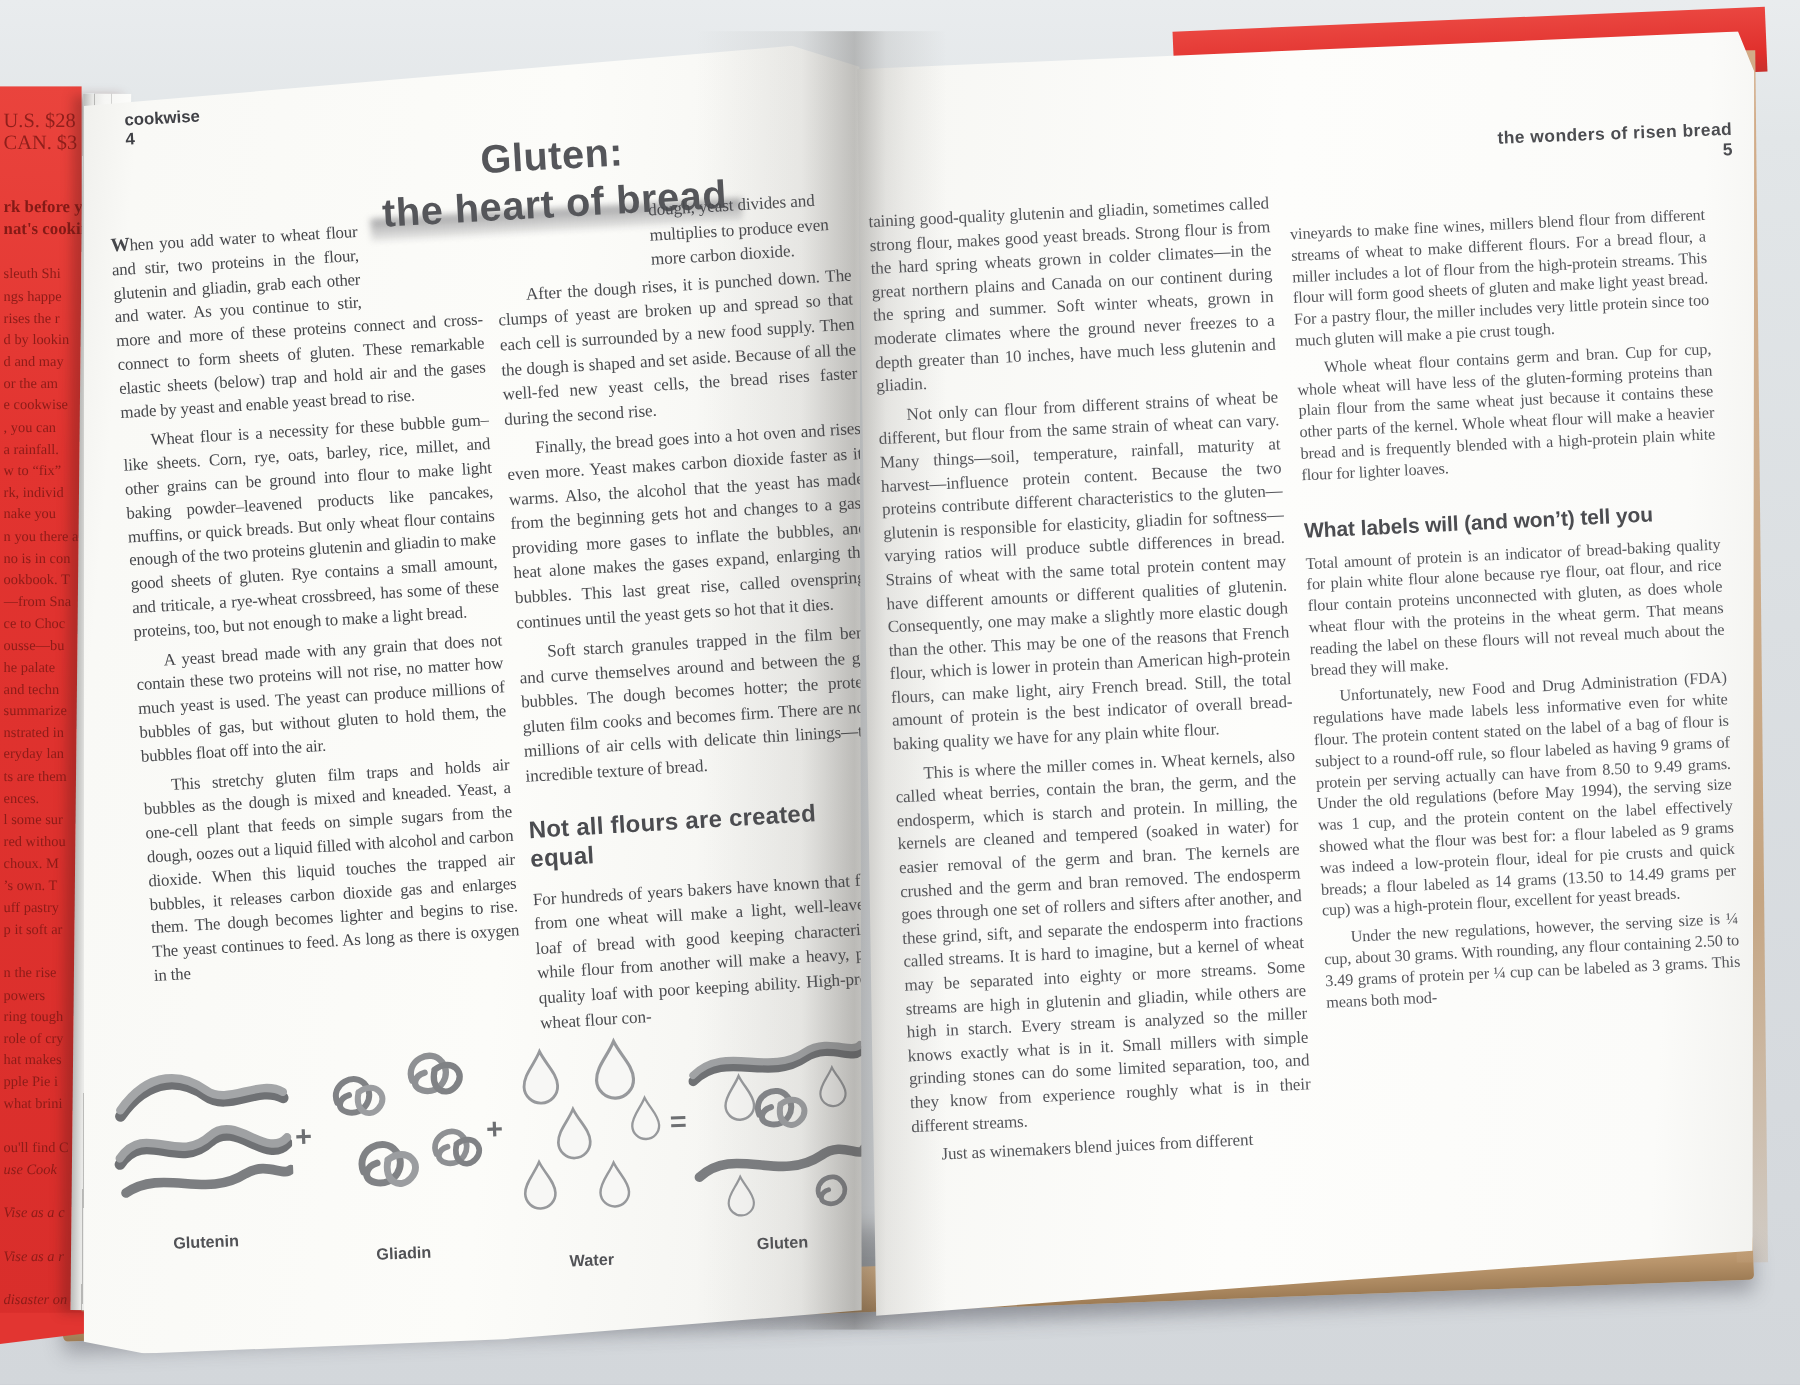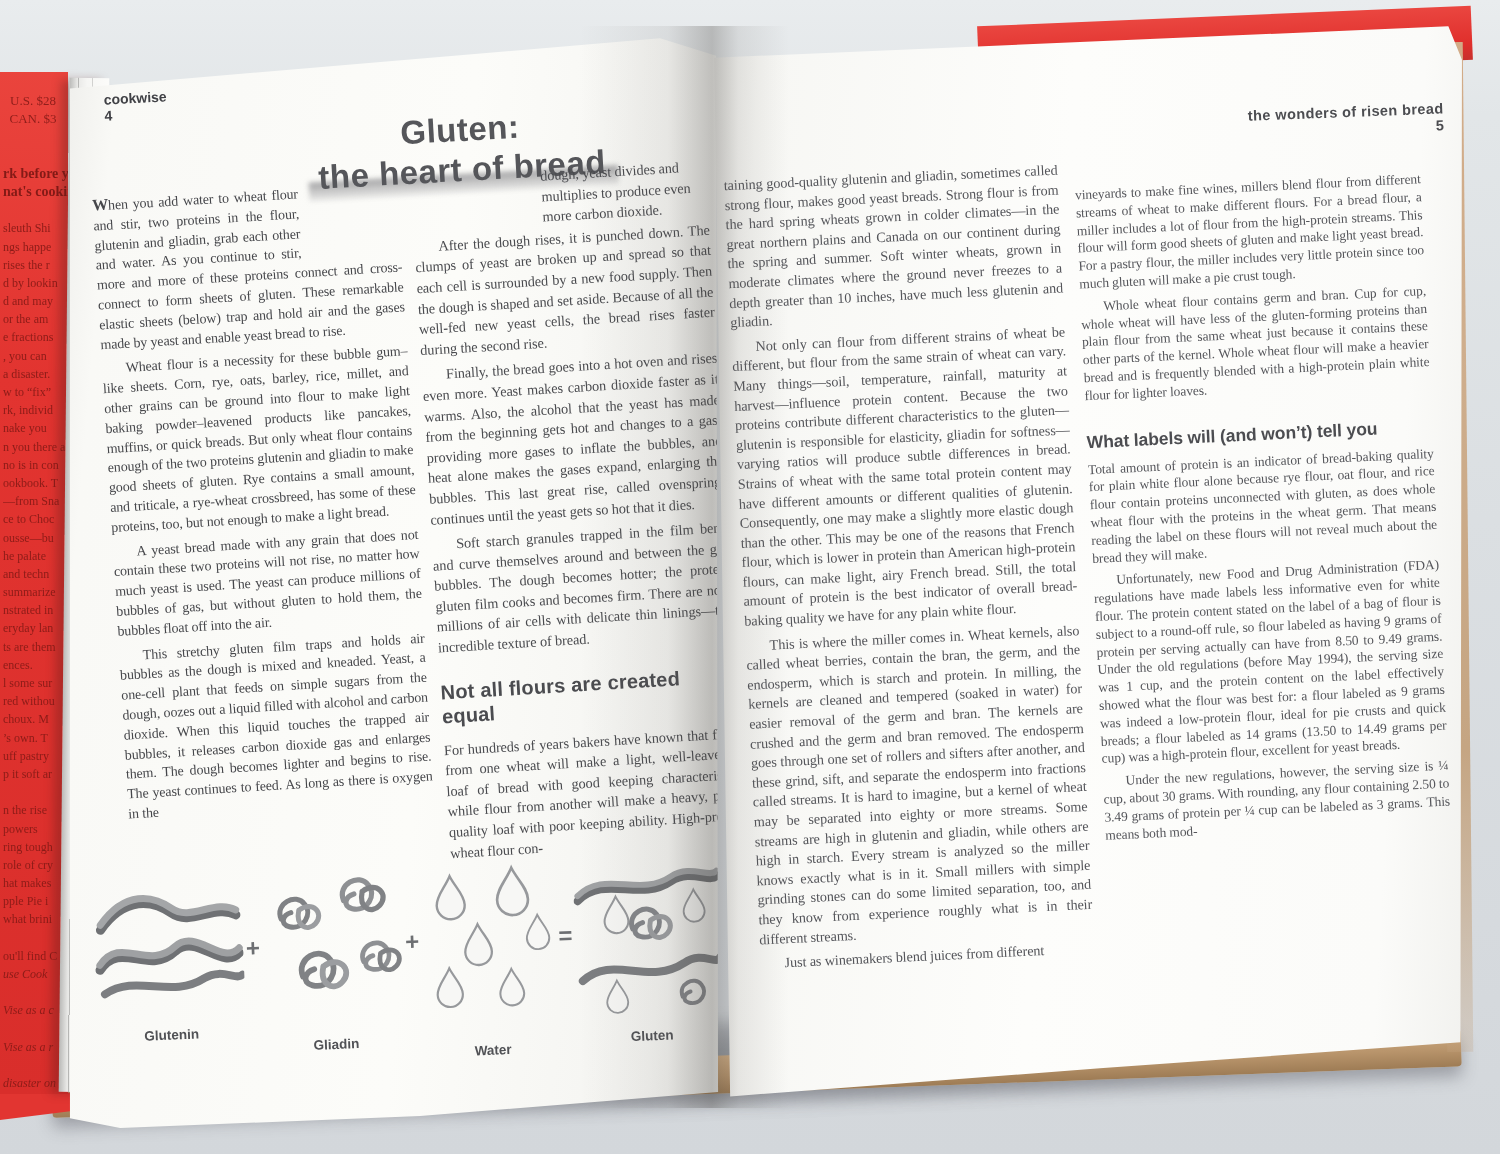--- a/index.html
+++ b/index.html
@@ -13,21 +13,21 @@
   .board-bottom{position:absolute;left:52px;top:1080px;width:1410px;height:38px;
     transform:rotate(-2.1deg);transform-origin:left center;border-radius:4px;
     background:linear-gradient(180deg,#cfac83 0%,#b8946b 55%,#9e7c55 100%);
     box-shadow:0 10px 16px rgba(70,72,82,.38);}
   .jacket-corner-bl{position:absolute;left:0;top:1086px;width:104px;height:34px;background:#e23531;
     clip-path:polygon(0 0,100% 30%,100% 62%,0 100%);}
   .jacket-flap{position:absolute;left:0;top:72px;width:68px;height:1022px;overflow:hidden;
     background:linear-gradient(185deg,#ea443d 0%,#e23430 30%,#d92e2b 100%);}
   .flap-lines{padding:20px 0 0 3px;}
   .flap-line{height:18.2px;line-height:18.2px;font-size:12px;color:#8c1c18;white-space:nowrap;overflow:hidden;}
-  .flap-line:nth-child(1),.flap-line:nth-child(2){text-align:center;padding-right:5px;font-size:13px;color:#901f1b;}
+  .flap-line:nth-child(1),.flap-line:nth-child(2){text-align:center;padding-right:5px;font-size:17px;color:#901f1b;}
   .flap-line:nth-child(5),.flap-line:nth-child(6){font-weight:bold;font-size:14px;color:#841a16;}
   .flap-line:nth-child(49),.flap-line:nth-child(51),
   .flap-line:nth-child(53),.flap-line:nth-child(55){font-style:italic;}
   .page-edge-left{position:absolute;left:64px;top:78px;width:40px;height:1014px;transform:rotate(.6deg);
     background:
       linear-gradient(90deg,transparent 0 9px,rgba(120,120,118,.45) 9px 10px,transparent 10px 23px,rgba(140,140,138,.35) 23px 24px,transparent 24px),
       linear-gradient(90deg,#b9b9b7 0,#e8e8e6 20%,#f6f6f4 45%,#fcfcfa 100%);
     box-shadow:-8px 2px 10px rgba(90,30,26,.35);}
   .cover-strip-tr{position:absolute;left:978px;top:16px;width:494px;height:54px;
     transform:rotate(-2.4deg);background:linear-gradient(180deg,#ea4640 0%,#e02f2c 70%,#c8302c 100%);}
@@ -103,23 +103,23 @@
         <div class="flap-line"></div>
         <div class="flap-line">rk before y</div>
         <div class="flap-line">nat's cookin</div>
         <div class="flap-line"></div>
         <div class="flap-line">sleuth Shi</div>
         <div class="flap-line">ngs happe</div>
         <div class="flap-line">rises the r</div>
         <div class="flap-line">d by lookin</div>
         <div class="flap-line">d and may</div>
         <div class="flap-line">or the am</div>
-        <div class="flap-line">e fractions</div>
+        <div class="flap-line">e cookwise</div>
         <div class="flap-line">, you can</div>
-        <div class="flap-line">a disaster.</div>
+        <div class="flap-line">a rainfall.</div>
         <div class="flap-line">w to “fix”</div>
         <div class="flap-line">rk, individ</div>
         <div class="flap-line">nake you</div>
         <div class="flap-line">n you there a</div>
         <div class="flap-line">no is in con</div>
         <div class="flap-line">ookbook. T</div>
         <div class="flap-line">—from Sna</div>
         <div class="flap-line">ce to Choc</div>
         <div class="flap-line">ousse—bu</div>
         <div class="flap-line">he palate</div>

